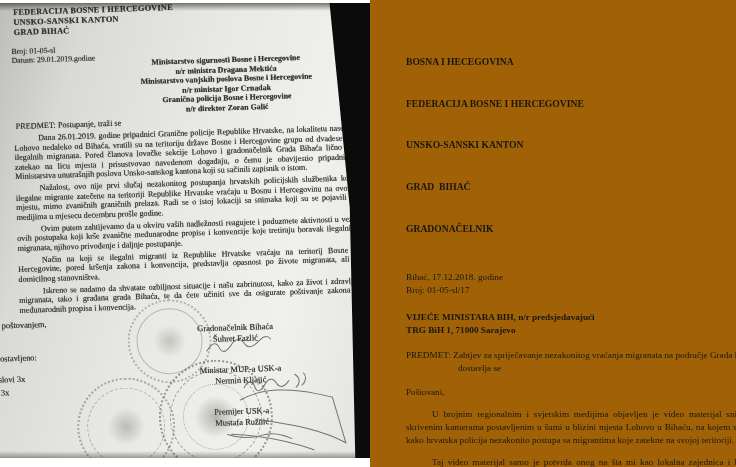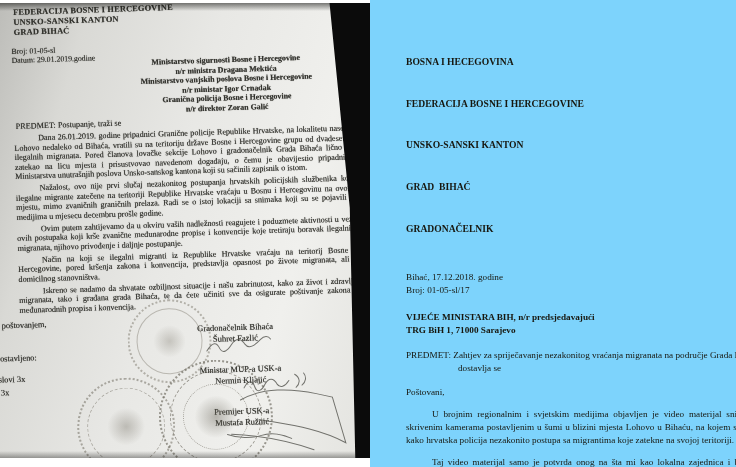--- a/index.html
+++ b/index.html
@@ -43,21 +43,21 @@
   .stamp2 .r1{inset:8px;border:1px dashed rgba(105,100,88,.45);}
   .stamp2 .r2{inset:28px;background:radial-gradient(circle,rgba(105,100,88,.35),rgba(105,100,88,0) 70%);}
   .stamp3{left:146px;top:353px;width:110px;height:110px;border:2.5px dotted rgba(96,92,80,.6);}
   .stamp3 .r1{inset:9px;border:1.5px dashed rgba(96,92,80,.55);}
   .stamp3 .r2{inset:22px;border:1px dotted rgba(96,92,80,.5);}
   .stamp3 .r3{inset:34px;background:radial-gradient(circle,rgba(96,92,80,.4),rgba(96,92,80,0) 72%);}
 
   .sig-svg{position:absolute;left:0;top:0;width:360px;height:458px;}
 
   
-  .rdoc{position:absolute;left:370px;top:0;width:366px;height:467px;background:#7dd3fc;overflow:hidden;
+  .rdoc{position:absolute;left:370px;top:0;width:366px;height:467px;background:#a16207;overflow:hidden;
         color:#17170f;}
   .rinner{position:absolute;left:36px;top:27px;width:352px;font-size:9.2px;line-height:13px;}
   .rheader{font-weight:bold;font-size:9.6px;line-height:13.9px;white-space:pre-wrap;}
   .rmeta{margin-top:8px;}
   .rrecipient{margin-top:14px;font-weight:bold;}
   .rpredmet{margin-top:12px;padding-left:52px;text-indent:-52px;width:330px;}
   .rsalutation{margin-top:11px;}
   .rpara{margin-top:9px;text-indent:26px;text-align:justify;}
 </style>
 </head>

